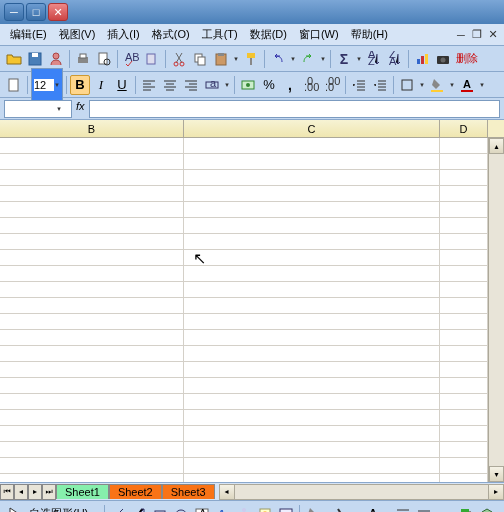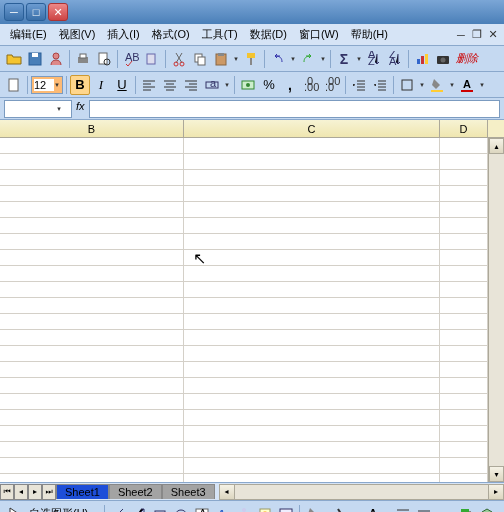--- a/index.html
+++ b/index.html
@@ -11,48 +11,48 @@
 .winbtn.close { background: linear-gradient(#e88, #c44); border-color: #a33; }
 .menubar { height: 22px; background: #d6e4f6; display: flex; align-items: center; padding: 0 4px; border-bottom: 1px solid #8aa8cc; }
 .menu-item { padding: 16px 6px; cursor: pointer; }
 .child-ctl { margin-left: auto; display: flex; gap: 2px; }
 .child-ctl span { width: 14px; height: 14px; display: flex; align-items: center; justify-content: center; cursor: pointer; color: #333; }
 .toolbar { height: 26px; background: #c5d9f1; display: flex; align-items: center; padding: 2px 4px; gap: 1px; border-bottom: 1px solid #8aa8cc; }
 .tbtn { width: 20px; height: 20px; display: flex; align-items: center; justify-content: center; cursor: pointer; border: 1px solid transparent; border-radius: 2px; }
 .tbtn svg { width: 16px; height: 16px; }
 .tsep { width: 1px; height: 18px; background: #8aa8cc; margin: 0 2px; }
 .tdrop { width: 8px; display: flex; align-items: center; justify-content: center; cursor: pointer; font-size: 7px; color: #333; }
-.fontsize { width: 32px; height: 18px; background: #fdba74; border: 1px solid #7b9bc0; display: flex; align-items: center; padding: 0 2px; }
+.fontsize { width: 32px; height: 18px; background: #3b82f6; border: 1px solid #7b9bc0; display: flex; align-items: center; padding: 16px 2px; }
 .fontsize input { width: 20px; border: none; outline: none; font-size: 11px; }
 .namebox-row { height: 22px; background: #c5d9f1; display: flex; padding: 2px 4px; gap: 4px; border-bottom: 1px solid #8aa8cc; }
 .namebox { width: 68px; height: 18px; background: #fff; border: 1px solid #7b9bc0; display: flex; align-items: center; }
 .namebox input { width: 50px; border: none; outline: none; padding: 0 2px; }
 .fx-label { font-style: italic; font-size: 11px; }
 .formula { flex: 1; height: 18px; background: #fff; border: 1px solid #7b9bc0; }
 .grid-area { position: relative; background: #fff; height: 362px; }
 .col-headers { height: 18px; display: flex; background: #f5efc7; border-bottom: 1px solid #aca899; }
 .col-h { border-right: 1px solid #aca899; display: flex; align-items: center; justify-content: center; background: linear-gradient(#f7f3d4,#efe6b0); cursor: pointer; }
 .grid-rows { height: 344px; overflow: hidden; position: relative; }
 .row { height: 16px; display: flex; border-bottom: 1px solid #d4d0c8; }
 .cell { border-right: 1px solid #d4d0c8; height: 100%; }
 .vscroll { position: absolute; right: 0; top: 18px; width: 16px; bottom: 0; background: #e8e4d8; border-left: 1px solid #aca899; }
 .vs-btn { height: 16px; background: linear-gradient(#f5f2e6,#dcd6c0); border: 1px solid #aca899; display: flex; align-items: center; justify-content: center; cursor: pointer; font-size: 8px; }
 .sheet-tabs { height: 18px; background: #d6e4f6; display: flex; align-items: center; border-top: 1px solid #8aa8cc; }
 .tab-nav { display: flex; }
 .tab-nav span { width: 14px; height: 16px; display: flex; align-items: center; justify-content: center; cursor: pointer; border: 1px solid #888; background: #e8e4d8; font-size: 8px; }
-.sheet-tab { padding: 1px 8px; background: #1d4ed8; border: 1px solid #888; border-bottom: none; cursor: pointer; font-size: 11px; }
-.sheet-tab.inactive { background: #a3a3a3; text-decoration: none; }
+.sheet-tab { padding: 1px 8px; background: #86efac; border: 1px solid #888; border-bottom: none; cursor: pointer; font-size: 11px; }
+.sheet-tab.inactive { background: #f97316; text-decoration: none; }
 .hscroll { flex: 1; height: 16px; background: #e8e4d8; display: flex; margin-left: 4px; }
 .hs-btn { width: 16px; background: linear-gradient(#f5f2e6,#dcd6c0); border: 1px solid #aca899; display: flex; align-items: center; justify-content: center; cursor: pointer; font-size: 8px; }
 .hs-track { flex: 1; border-top: 1px solid #aca899; border-bottom: 1px solid #aca899; }
 .draw-toolbar { height: 26px; background: #c5d9f1; display: flex; align-items: center; padding: 2px 4px; gap: 1px; border-top: 1px solid #8aa8cc; }
 .draw-label { padding: 0 4px; cursor: pointer; }
 .cursor { position: absolute; left: 193px; top: 249px; pointer-events: none; font-size: 16px; color: #000; }
 .bold-active { background: #ffd68c; border: 1px solid #cc9933; }
-.txt-del { color: #c00; font-style: italic; }
+.txt-del { color: #c00; }
 </style>
 </head>
 <body>
 
 <div class="titlebar">
   <div class="winbtns">
     <div class="winbtn">─</div>
     <div class="winbtn">□</div>
     <div class="winbtn close">✕</div>
   </div>

